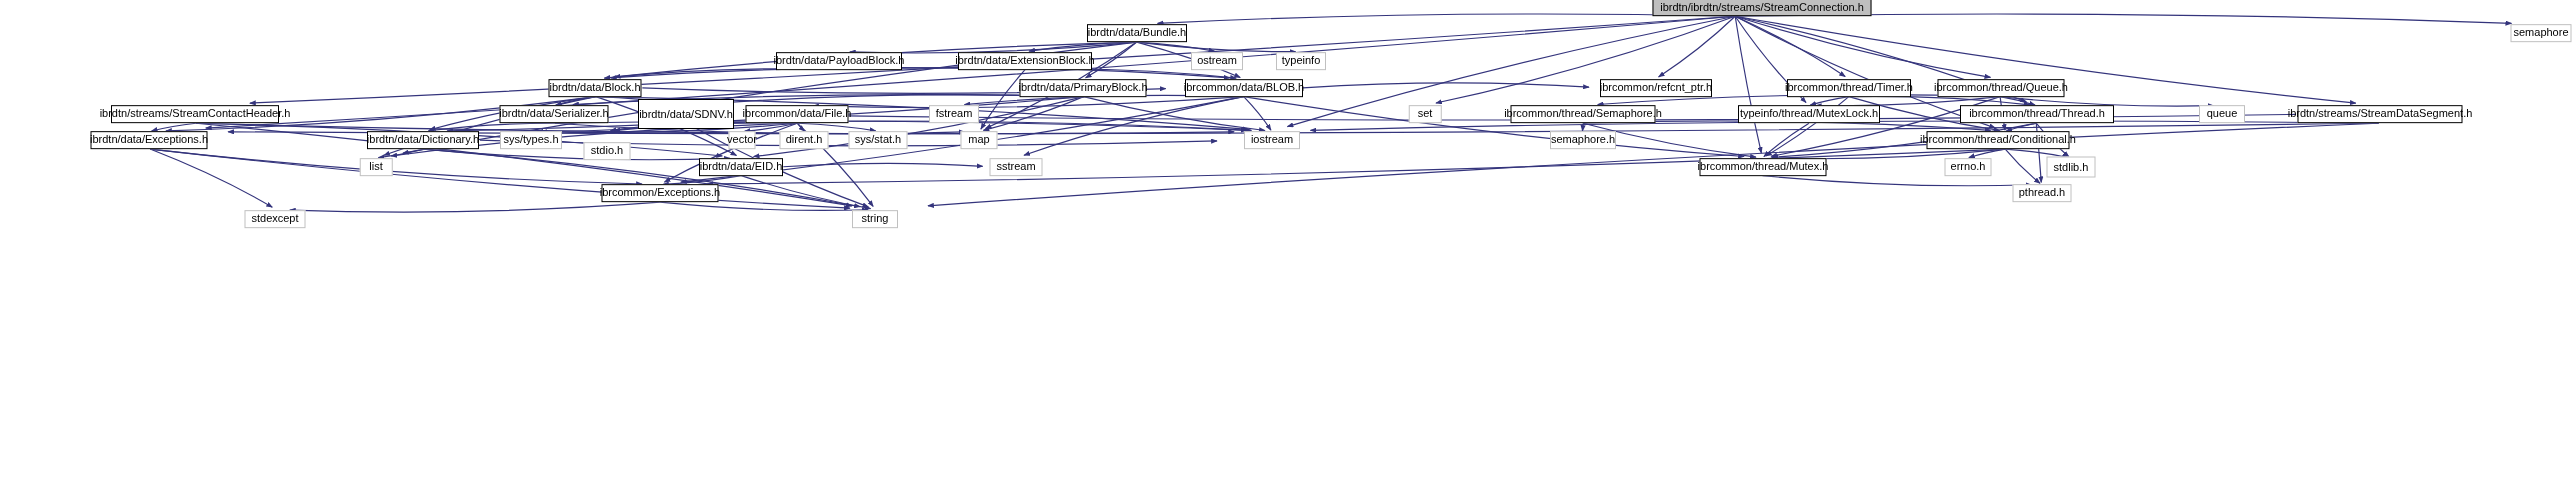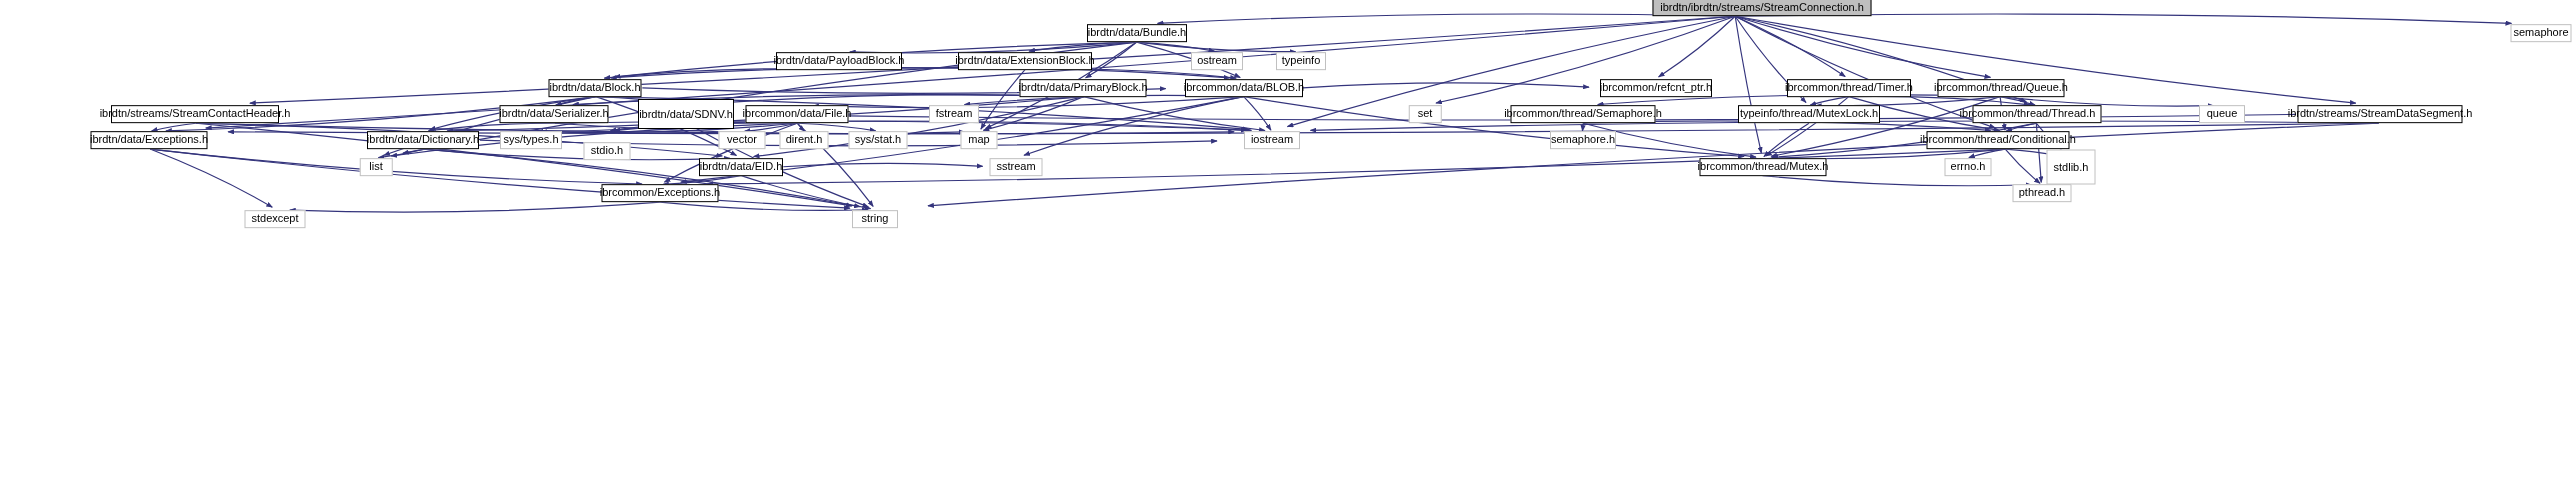--- a/index.html
+++ b/index.html
@@ -207,42 +207,42 @@
       </div>
       <div class="node system" style="left: 1425px; top: 114px; width: 32.5px; height: 17.7px;">
         <span>set</span>
       </div>
       <div class="node project" style="left: 1583px; top: 114px; width: 145px; height: 17.7px;">
         <span>ibrcommon/thread/Semaphore.h</span>
       </div>
       <div class="node project" style="left: 1809px; top: 114px; width: 142px; height: 17.7px;">
         <span>typeinfo/thread/MutexLock.h</span>
       </div>
-      <div class="node project" style="left: 2037px; top: 114px; width: 129px; height: 17.7px; justify-content: flex-end;">
+      <div class="node project" style="left: 2037px; top: 114px; width: 154px; height: 17.7px;">
         <span>ibrcommon/thread/Thread.h</span>
       </div>
       <div class="node system" style="left: 2222px; top: 114px; width: 46px; height: 17.7px;">
         <span>queue</span>
       </div>
       <div class="node project" style="left: 2380px; top: 114px; width: 165px; height: 17.7px;">
         <span>ibrdtn/streams/StreamDataSegment.h</span>
       </div>
       <div class="node project" style="left: 149px; top: 140px; width: 117px; height: 17.7px;">
         <span>ibrdtn/data/Exceptions.h</span>
       </div>
       <div class="node project" style="left: 423px; top: 140px; width: 112px; height: 17.7px;">
         <span>ibrdtn/data/Dictionary.h</span>
       </div>
       <div class="node system" style="left: 531px; top: 140px; width: 62px; height: 17.7px;">
         <span>sys/types.h</span>
       </div>
       <div class="node system" style="left: 607px; top: 140px; width: 47px; height: 17.7px; margin-top: 11px;">
         <span>stdio.h</span>
       </div>
-      <div class="node system" style="left: 742px; top: 140px; width: 47px; height: 17.7px;">
+      <div class="node system" style="left: 742px; top: 140px; width: 27px; height: 17.7px;">
         <span>vector</span>
       </div>
       <div class="node system" style="left: 804px; top: 140px; width: 49px; height: 17.7px;">
         <span>dirent.h</span>
       </div>
       <div class="node system" style="left: 878px; top: 140px; width: 59px; height: 17.7px;">
         <span>sys/stat.h</span>
       </div>
       <div class="node system" style="left: 979px; top: 140px; width: 37px; height: 17.7px;">
         <span>map</span>
@@ -264,21 +264,21 @@
       </div>
       <div class="node system" style="left: 1016px; top: 167px; width: 53px; height: 17.7px;">
         <span>sstream</span>
       </div>
       <div class="node project" style="left: 1763px; top: 167px; width: 127px; height: 17.7px;">
         <span>ibrcommon/thread/Mutex.h</span>
       </div>
       <div class="node system" style="left: 1968px; top: 167px; width: 47px; height: 17.7px;">
         <span>errno.h</span>
       </div>
-      <div class="node system" style="left: 2071px; top: 167px; width: 49px; height: 35px;">
+      <div class="node system" style="left: 2071px; top: 167px; width: 49px; height: 21px;">
         <span>stdlib.h</span>
       </div>
       <div class="node project" style="left: 660px; top: 193px; width: 117px; height: 17.7px;">
         <span>ibrcommon/Exceptions.h</span>
       </div>
       <div class="node system" style="left: 2042px; top: 193px; width: 59px; height: 17.7px;">
         <span>pthread.h</span>
       </div>
       <div class="node system" style="left: 275px; top: 219px; width: 61px; height: 17.7px;">
         <span>stdexcept</span>

